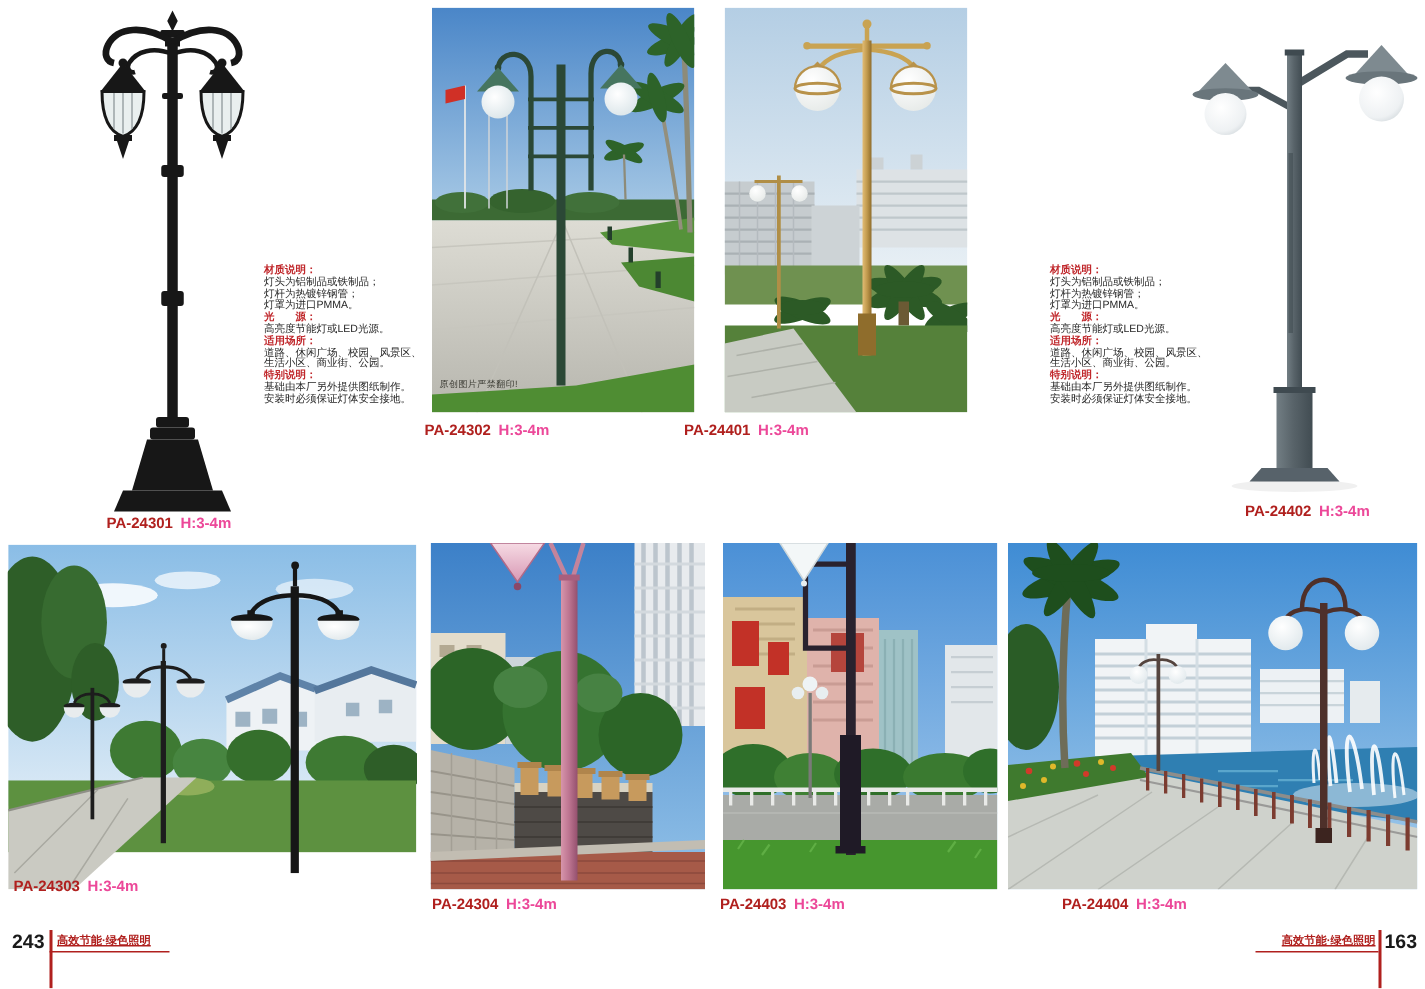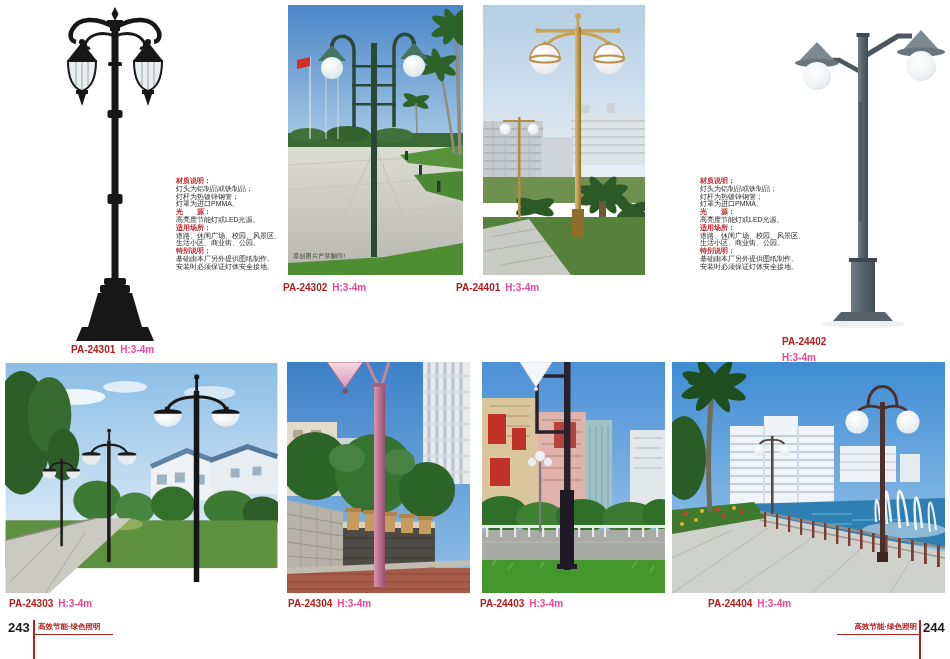--- a/index.html
+++ b/index.html
@@ -12,21 +12,21 @@
          font-size:10px;font-weight:bold;}
   .label .code{color:#b0201e;}
   .label .ht{color:#ec4899;font-weight:bold;}
   .spec{position:absolute;width:112px;font-size:7px;line-height:7.8px;}
   .spec .h{color:#c0272b;font-weight:bold;}
   .spec .b{color:#262626;}
   .watermark{position:absolute;left:5px;bottom:14px;font-size:6px;color:#3c3c34;letter-spacing:0.3px;}
   .footer-num{position:absolute;font-size:13px;font-weight:bold;color:#1a1a1a;}
   .vline{position:absolute;width:2px;background:#b0201e;}
   .hline{position:absolute;height:1px;background:#b0201e;}
-  .slogan{position:absolute;font-size:7.5px;font-weight:bold;color:#b0201e;white-space:nowrap;}
+  .slogan{position:absolute;font-size:7.5px;font-weight:bold;color:#b0201e;white-space:nowrap;text-decoration:underline;}
 </style>
 </head>
 <body>
 
 <div class="page">
 
   <div class="render" style="left:30px;top:4px;width:180px;height:340px;">
     <svg width="180" height="340" viewBox="0 0 180 340">
       <g fill="#171717">
         <path d="M85,3 l3.5,7 -3.5,7 -3.5,-7 z"></path>
@@ -273,21 +273,21 @@
     <span class="ht">H:3-4m</span>
   </div>
   <div class="label" style="left:283px;top:282px;">
     <span class="code">PA-24302</span>
     <span class="ht">H:3-4m</span>
   </div>
   <div class="label" style="left:456px;top:282px;">
     <span class="code">PA-24401</span>
     <span class="ht">H:3-4m</span>
   </div>
-  <div class="label" style="left:782px;top:336px;flex-direction:column;">
+  <div class="label" style="left:830px;top:336px;">
     <span class="code">PA-24402</span>
     <span class="ht">H:3-4m</span>
   </div>
 
   <div class="photo" style="left:5px;top:363px;width:273px;height:230px;">
     <svg width="273" height="230" viewBox="0 0 273 231">
       <defs>
         <linearGradient id="sky03" x1="0" y1="0" x2="0" y2="1">
           <stop offset="0" stop-color="#8abde6"></stop>
             <stop offset="1" stop-color="#ddebf6"></stop>
@@ -561,21 +561,21 @@
         <path d="M209,46 C198,42 188,45 185,51" fill="none" stroke="#4e302a" stroke-width="2.8"></path>
         <path d="M212,46 C223,42 233,45 236,51" fill="none" stroke="#4e302a" stroke-width="2.8"></path>
         <rect x="208" y="40" width="5" height="156" fill="#4e302a"></rect>
         <circle cx="185" cy="60" r="11.5" fill="url(#gl44)"></circle>
         <circle cx="236" cy="60" r="11.5" fill="url(#gl44)"></circle>
         <rect x="205" y="190" width="11" height="10" fill="#3c241f"></rect>
       </g>
     </svg>
   </div>
 
-  <div class="label" style="left:9px;top:598px;align-items:flex-end;">
+  <div class="label" style="left:9px;top:586px;align-items:flex-end;">
     <span class="code">PA-24303</span>
     <span class="ht">H:3-4m</span>
   </div>
   <div class="label" style="left:288px;top:598px;">
     <span class="code">PA-24304</span>
     <span class="ht">H:3-4m</span>
   </div>
   <div class="label" style="left:480px;top:598px;">
     <span class="code">PA-24403</span>
     <span class="ht">H:3-4m</span>
@@ -585,16 +585,16 @@
     <span class="ht">H:3-4m</span>
   </div>
 
   <div class="footer-num" style="left:8px;top:620px;text-align:center;">243</div>
   <div class="vline" style="left:33px;top:620px;height:39px;"></div>
   <div class="slogan" style="left:38px;top:622px;">高效节能·绿色照明</div>
   <div class="hline" style="left:33px;top:634px;width:80px;"></div>
 
   <div class="slogan" style="left:840px;top:622px;width:77px;text-align:right;">高效节能·绿色照明</div>
   <div class="vline" style="left:919px;top:620px;height:39px;"></div>
-  <div class="footer-num" style="left:923px;top:620px;">244</div>
+  <div class="footer-num" style="left:923px;top:620px;">163</div>
   <div class="hline" style="left:837px;top:634px;width:82px;"></div>
 
 </div>
 
 </body></html>

